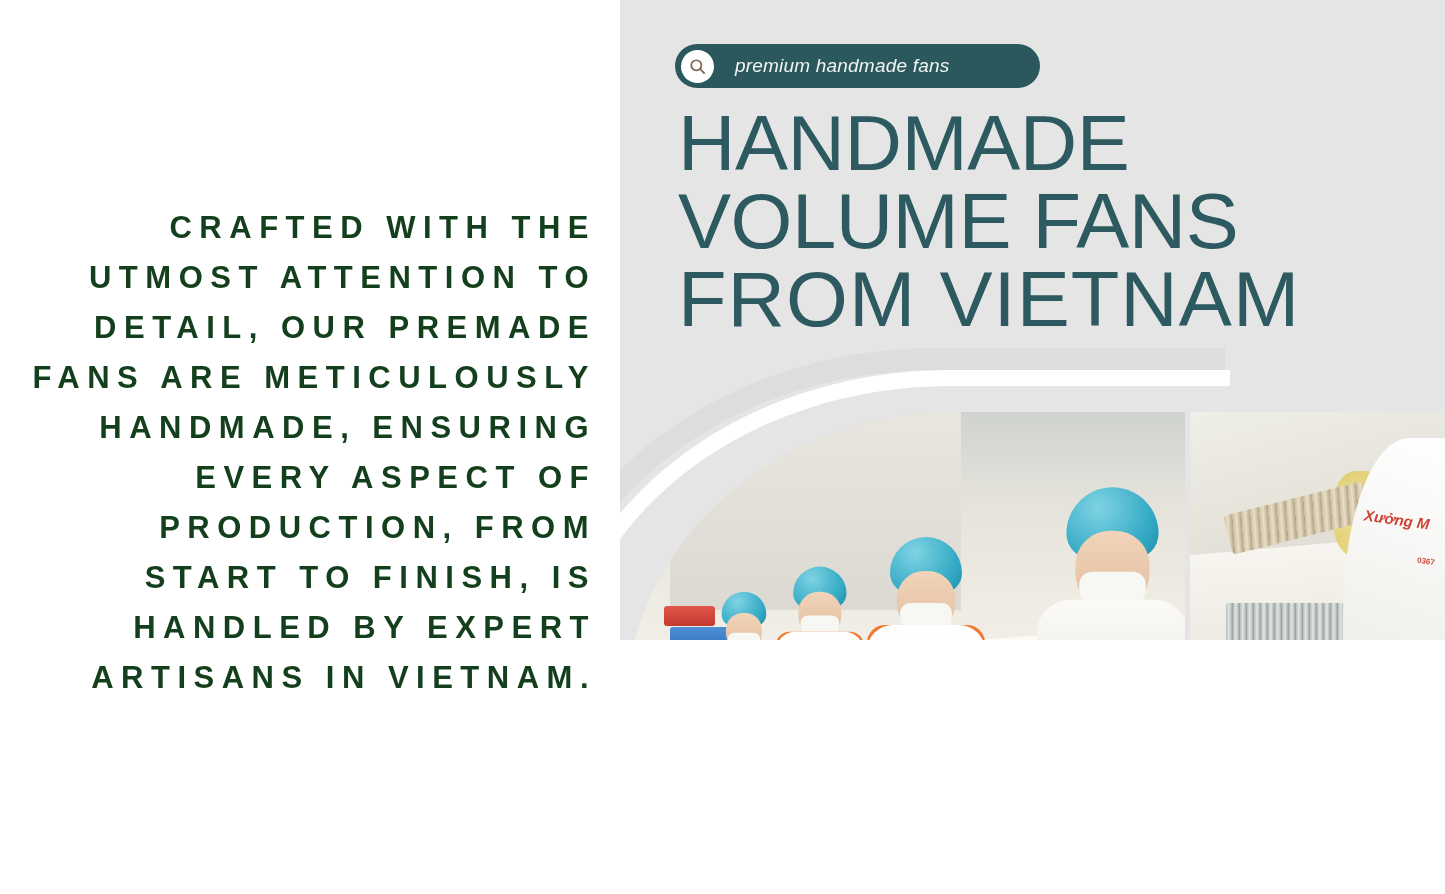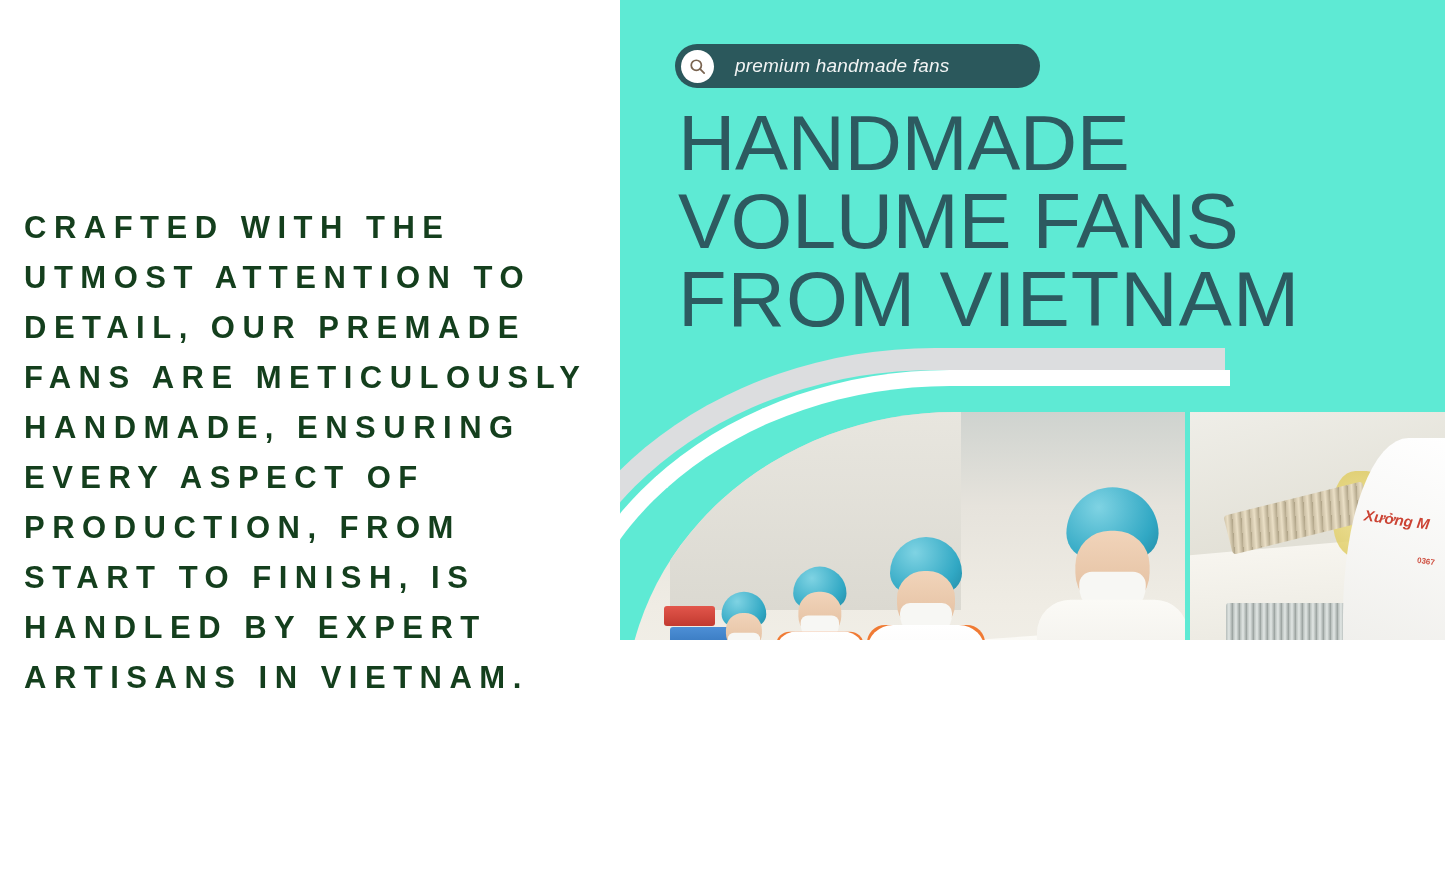--- a/index.html
+++ b/index.html
@@ -12,35 +12,35 @@
 
   
   .left-panel {
     width:620px; height:894px;
     background:#ffffff;
     display:flex; align-items:center; justify-content:center;
     position:relative; flex:0 0 620px;
   }
   .body-copy {
     width:600px;
-    text-align:left;
+    text-align:right;
     color:#143f1d;
     font-weight:700;
     font-size:31px;
     line-height:50px;
     letter-spacing:7.5px;
     text-transform:uppercase;
     padding:0 14px;
     margin-top:12px;
   }
 
   
   .right-panel {
     width:825px; height:640px;
-    background:#5eead4;
+    background:#e5e5e5;
     position:relative; overflow:hidden; flex:0 0 825px;
   }
 
   
   .search-pill {
     position:absolute; left:55px; top:44px;
     width:365px; height:44px;
     background:#2b585c;
     border-radius:22px;
     display:flex; align-items:center;

